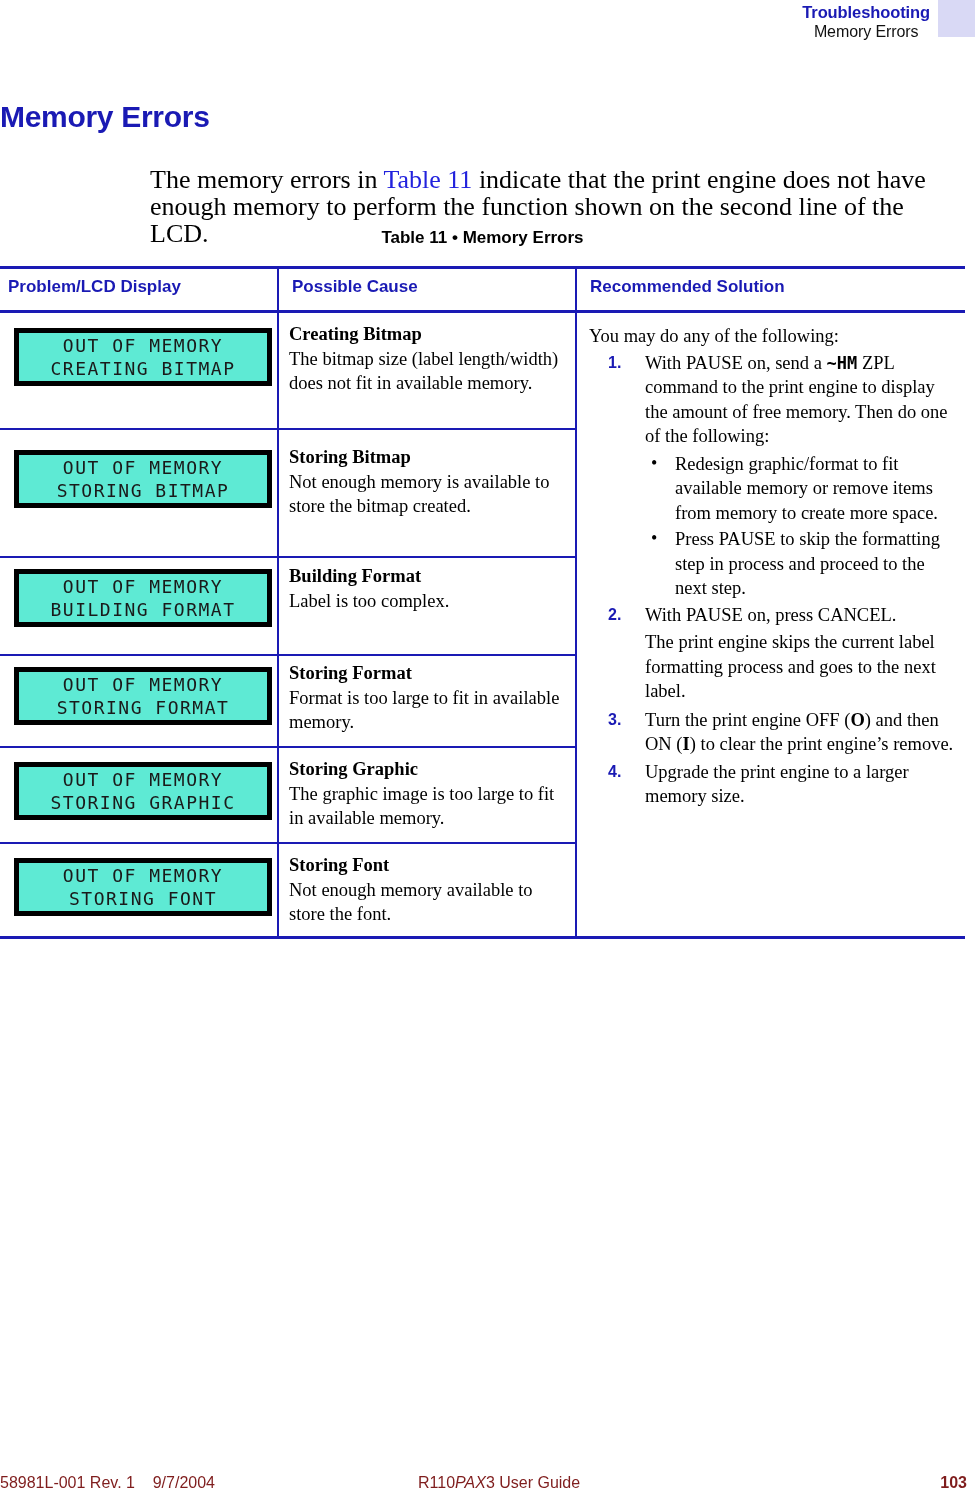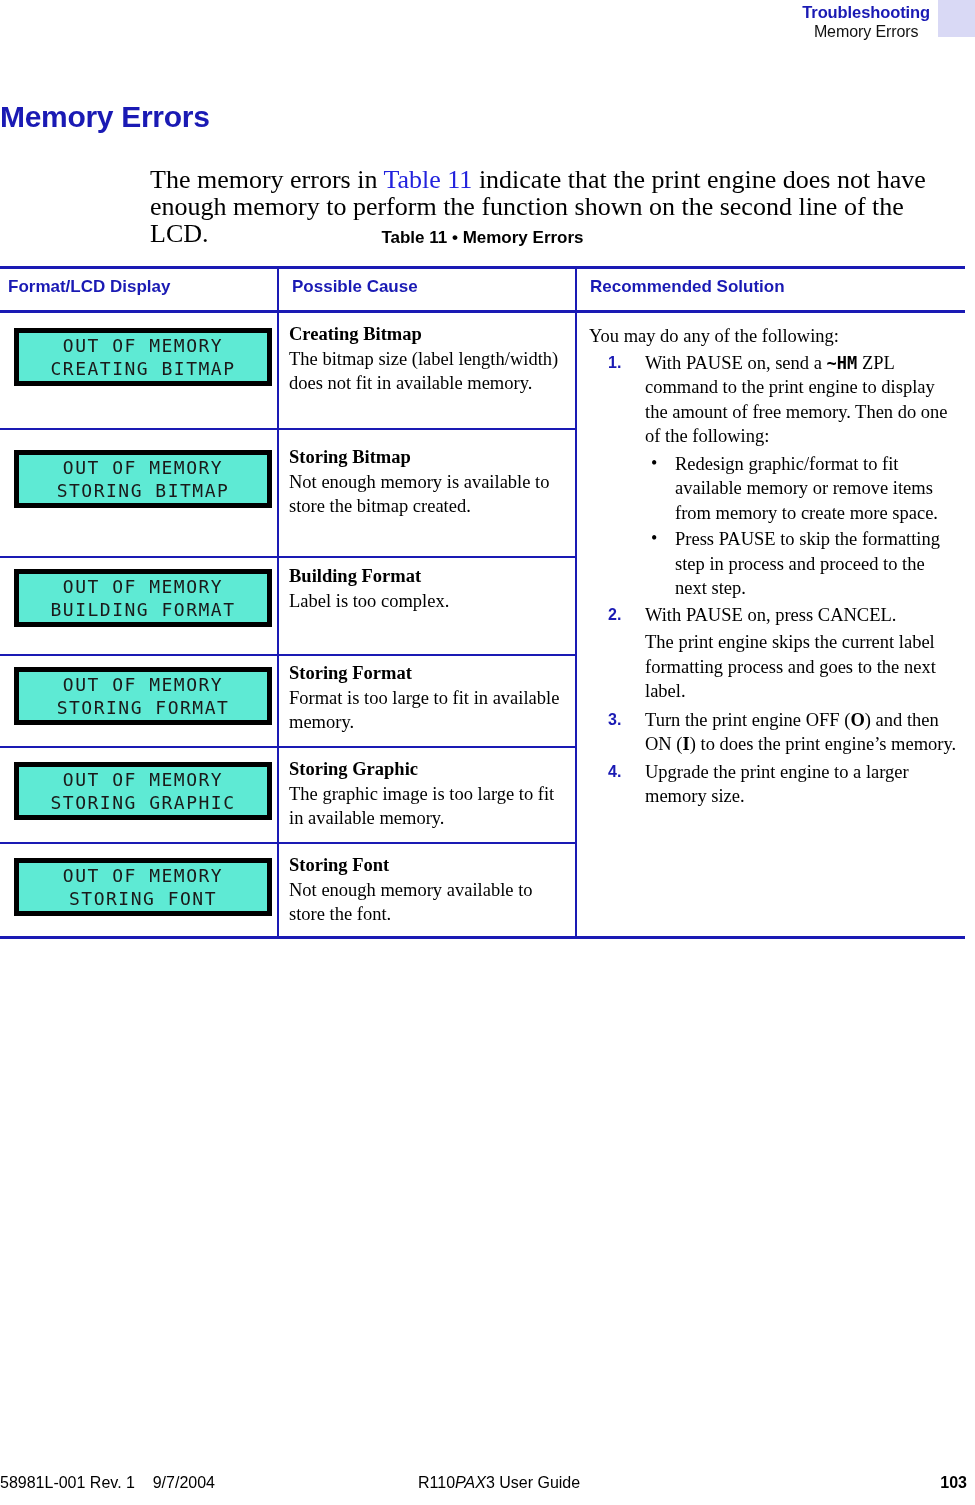--- a/index.html
+++ b/index.html
@@ -232,21 +232,21 @@
 
   
   #page-footer {
     position: absolute;
     left: 0;
     top: 1474px;
     width: 975px;
     height: 26px;
     font-family: "Liberation Sans", sans-serif;
     font-size: 16px;
-    color: #000000;
+    color: #7f1d1d;
   }
   #footer-left  { position: absolute; left: 0px;   top: 0; white-space: pre; }
   #footer-center{ position: absolute; left: 418px; top: 0; white-space: nowrap; }
   #footer-right { position: absolute; right: 8px;  top: 0; font-weight: bold; }
   #footer-center i { font-style: italic; }
 </style>
 </head>
 <body>
 
 <div id="page-header">
@@ -264,21 +264,21 @@
 <div id="table-caption">Table 11 • Memory Errors</div>
 
 <div id="errors-table">
 
   <div class="rule-top"></div>
   <div class="rule-header-bottom"></div>
   <div class="rule-bottom"></div>
   <div class="vrule" id="vrule-1"></div>
   <div class="vrule" id="vrule-2"></div>
 
-  <div class="col-header" id="hdr-problem">Format/LCD Display</div>
+  <div class="col-header" id="hdr-problem">Problem/LCD Display</div>
   <div class="col-header" id="hdr-cause">Possible Cause</div>
   <div class="col-header" id="hdr-solution">Recommended Solution</div>
 
   <div class="row-sep" style="top:162px"></div>
   <div class="row-sep" style="top:290px"></div>
 
   <div class="row-sep" style="top:388px"></div>
   <div class="row-sep" style="top:480px"></div>
   <div class="row-sep" style="top:576px"></div>
 
@@ -351,21 +351,21 @@
       <span class="dot">•</span><span>Press PAUSE to skip the formatting step in process and proceed to the next step.</span>
     </div>
 
     <div class="num-item">
       <span class="num">2.</span><span>With PAUSE on, press CANCEL.</span>
     </div>
 
     <div class="cont-para">The print engine skips the current label formatting process and goes to the next label.</div>
 
     <div class="num-item">
-      <span class="num">3.</span><span>Turn the print engine OFF (</span><b>O</b><span>) and then ON (</span><b>I</b><span>) to does the print engine’s memory.</span>
+      <span class="num">3.</span><span>Turn the print engine OFF (</span><b>O</b><span>) and then ON (</span><b>I</b><span>) to clear the print engine’s remove.</span>
     </div>
 
     <div class="num-item">
       <span class="num">4.</span><span>Upgrade the print engine to a larger memory size.</span>
     </div>
   </div>
 </div>
 
 <div id="page-footer">
   <div id="footer-left">58981L-001 Rev. 1    9/7/2004</div>

